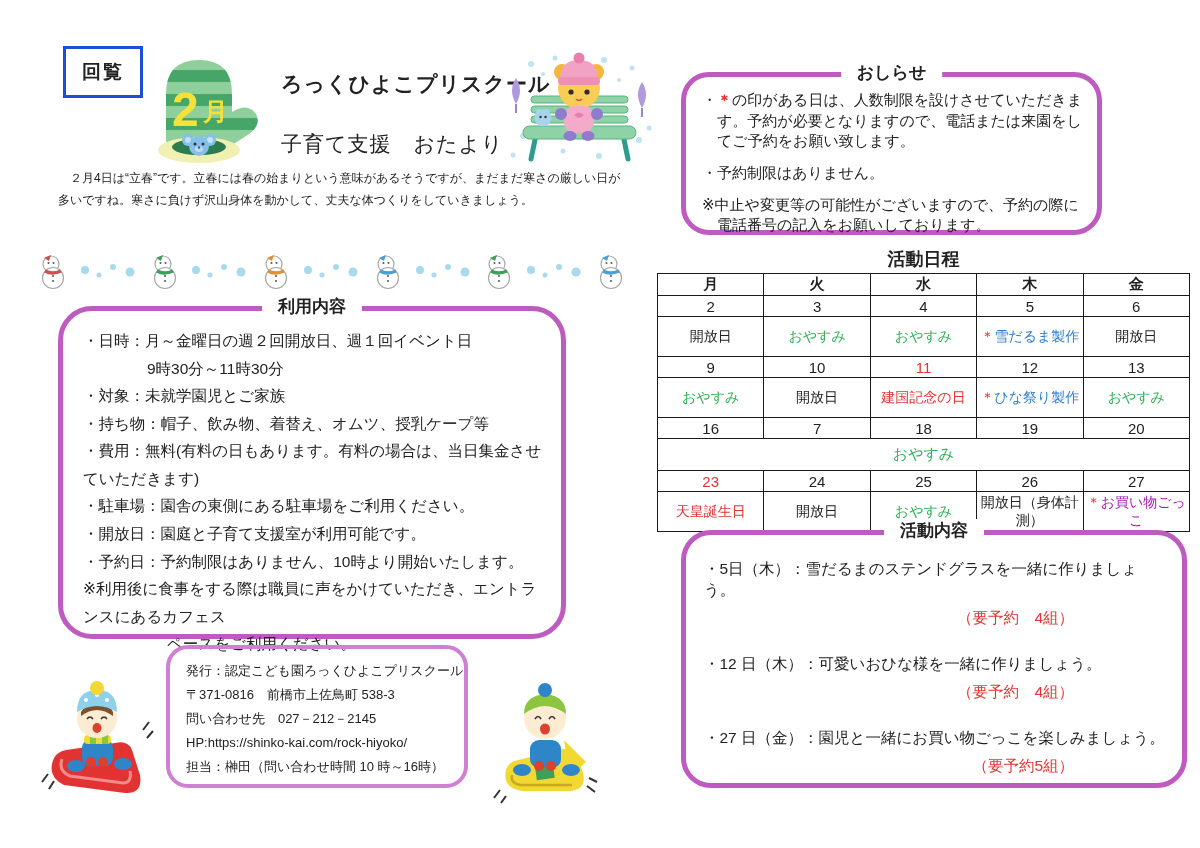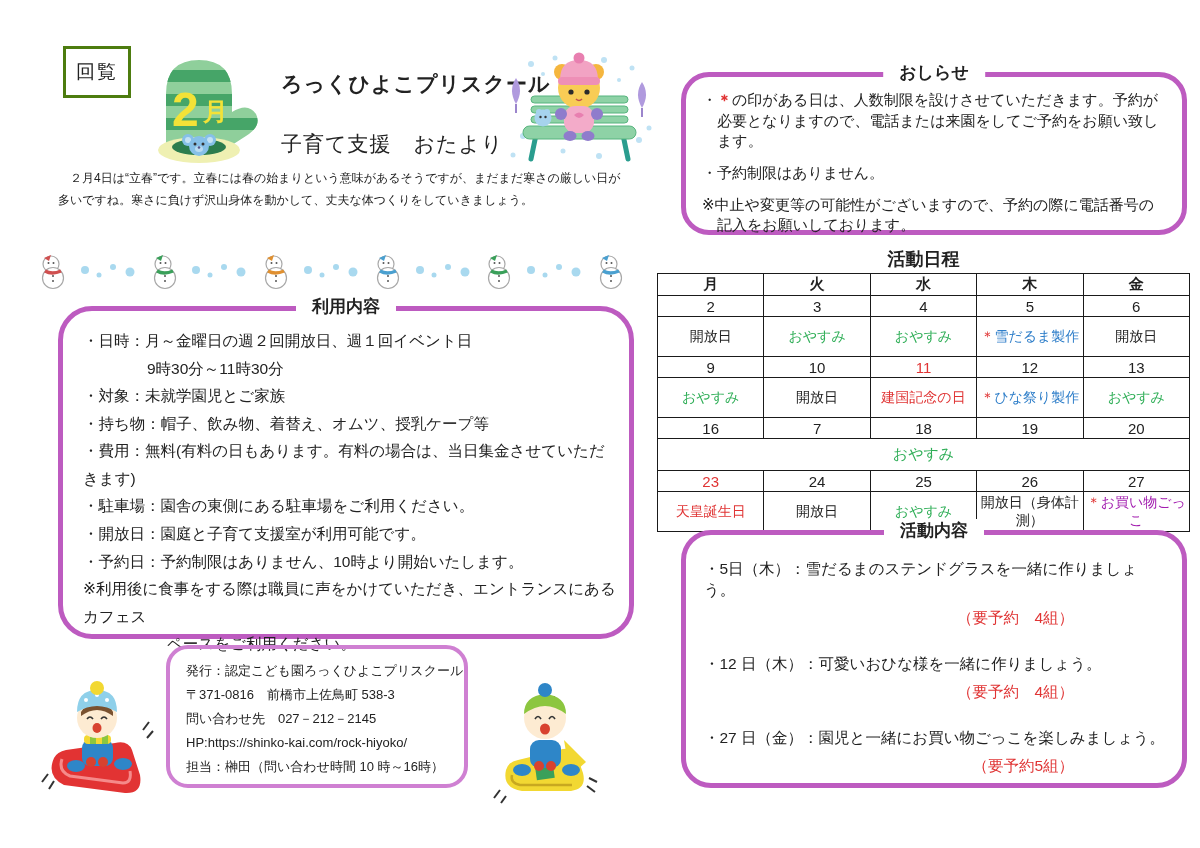--- a/index.html
+++ b/index.html
@@ -6,49 +6,49 @@
   *{ box-sizing:border-box; }
   html,body{ margin:0; padding:0; }
   body{
     width:1200px; height:848px; position:relative; background:#fff;
     font-family:"Liberation Sans","DejaVu Sans",sans-serif; color:#222;
     overflow:hidden;
   }
   .abs{ position:absolute; }
 
   
-  #kairan{ left:63px; top:46px; width:68px; height:52px; border:3px solid #4d7c0f;
-    display:flex; align-items:center; justify-content:center; font-size:19px; font-weight:normal; letter-spacing:2px; }
+  #kairan{ left:63px; top:46px; width:80px; height:52px; border:3px solid #1d4ed8;
+    display:flex; align-items:center; justify-content:center; font-size:19px; font-weight:bold; letter-spacing:2px; }
   #mitten{ left:146px; top:50px; }
   #title1{ left:281px; top:70px; font-size:21px; font-weight:bold; letter-spacing:1px; }
   #title2{ left:281px; top:130px; font-size:21px; font-weight:normal; letter-spacing:1px; }
   #bench{ left:503px; top:50px; }
 
   #intro{ left:58px; top:168px; width:568px; font-size:12px; line-height:1.8; }
 
   #snowman-divider{ left:36px; top:250px; width:592px; height:42px;
     display:flex; align-items:center; justify-content:space-between; }
 
   
   .section-box{ border:5px solid var(--accent); border-radius:34px; background:#fff; }
   .box-title{ position:absolute; top:-16px; left:50%; transform:translateX(-50%);
     background:#fff; padding:0 16px; font-size:17px; font-weight:bold; white-space:nowrap; }
 
-  #usage-box{ left:58px; top:306px; width:576px; height:333px; }
+  #usage-box{ left:58px; top:306px; width:508px; height:333px; }
   #usage-lines{ padding:16px 10px 0 20px; font-size:15.5px; line-height:1.78; }
   .u-line.ind1{ padding-left:64px; }
   .u-line.ind2{ padding-left:84px; }
 
   #publisher-box{ left:166px; top:645px; width:302px; height:143px; border:4px solid #cf80d2;
     border-radius:22px; padding:10px 0 0 16px; font-size:13px; line-height:1.85; }
 
   #kid-left{ left:38px; top:678px; }
   #kid-right{ left:492px; top:678px; }
 
-  #notice-box{ left:681px; top:72px; width:506px; height:163px; border-radius:28px; }
+  #notice-box{ left:681px; top:72px; width:421px; height:163px; border-radius:28px; }
   #notice-items{ padding:13px 14px 0 16px; font-size:15px; line-height:1.38; }
   .n-item{ margin-bottom:11px; text-indent:-1em; padding-left:1em; }
 
   #schedule-title{ left:657px; top:247px; width:533px; text-align:center; font-size:18px; font-weight:bold; }
   #schedule-table{ position:absolute; left:657px; top:273px; width:533px;
     border-collapse:collapse; table-layout:fixed; }
   #schedule-table th, #schedule-table td{
     border:1.6px solid #1a1a1a; text-align:center; vertical-align:middle; padding:1px 2px; }
   #schedule-table th{ font-size:15px; height:22px; }
   tr.row-dates td{ font-size:15px; height:21px; }

